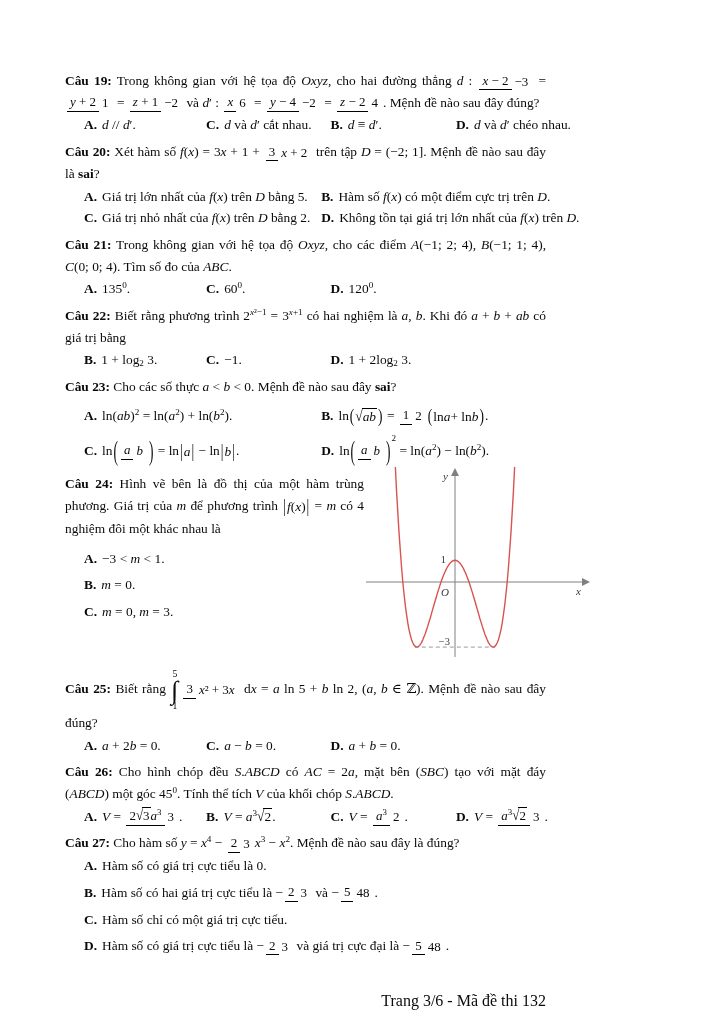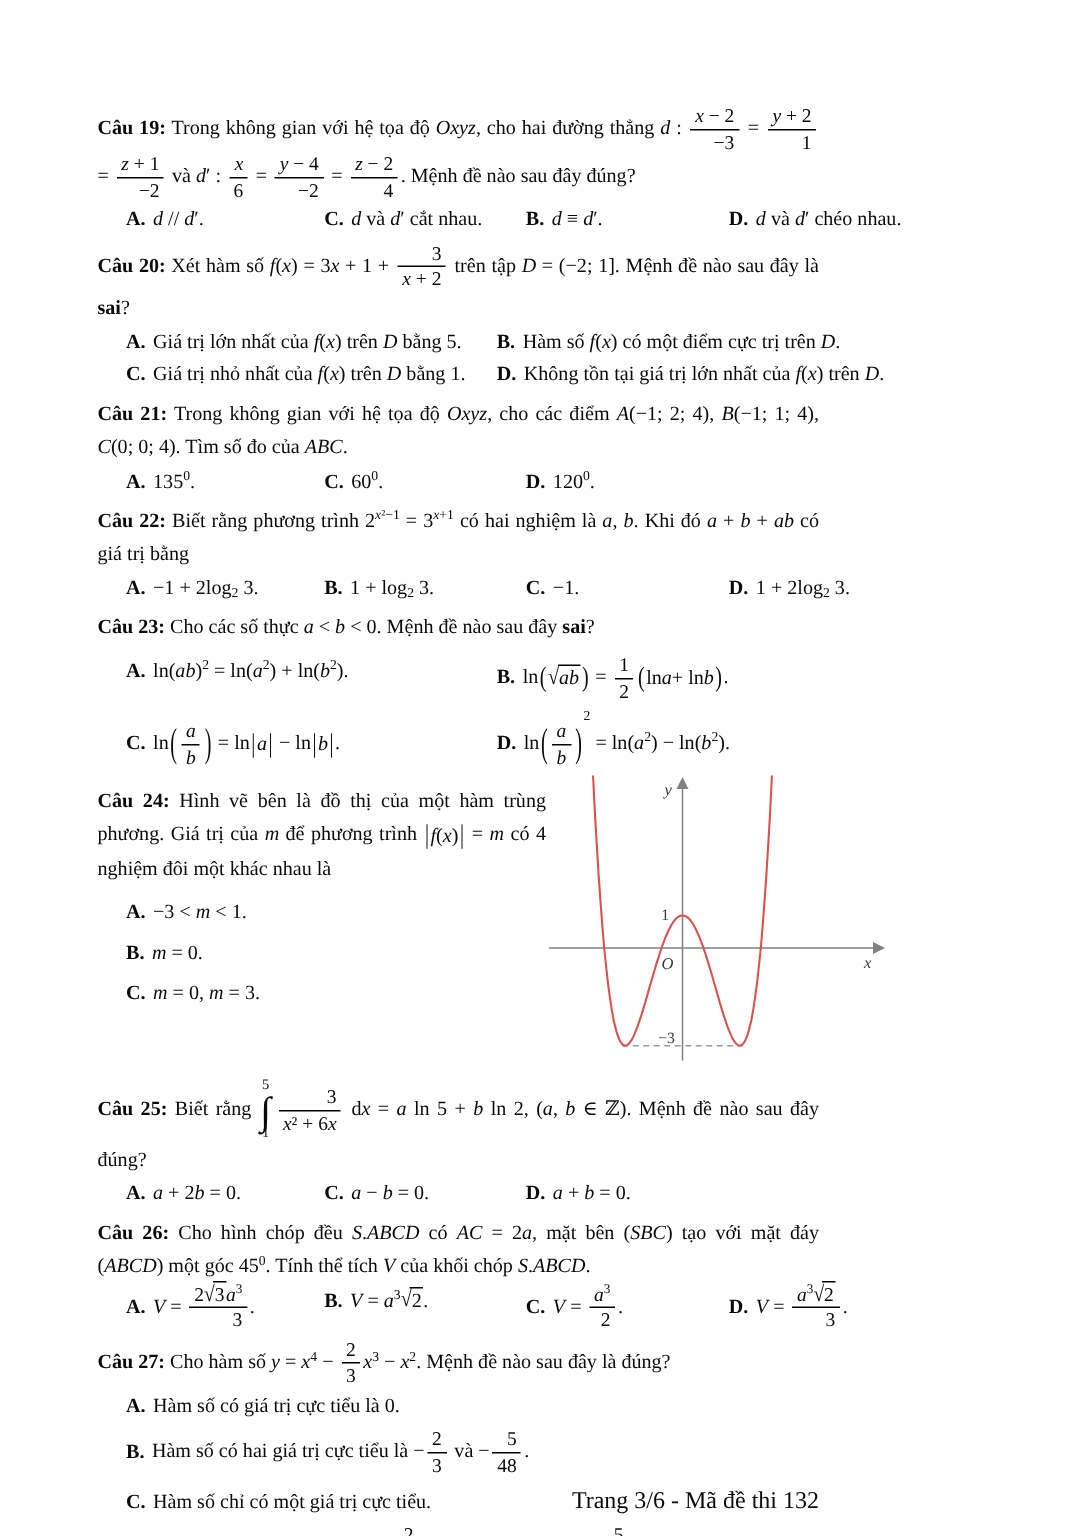--- a/index.html
+++ b/index.html
@@ -8,32 +8,32 @@
     padding:46px 62px 0 65px;position:relative;overflow:hidden;
     background:#ffffff;color:#0a0a0a;
     font-family:"Liberation Serif","DejaVu Serif",serif;
     font-size:13.4px;line-height:1.62;margin-top:24px;
   }
   .bd{font-weight:bold;}
   .it{font-style:italic;}
   .rm{font-style:normal;}
   .question{margin-bottom:5px;}
   .stem{text-align:justify;}
-  .options{padding-left:19px;display:grid;column-gap:18px;margin-top:1px;}
+  .options{padding-left:19px;display:grid;column-gap:8px;margin-top:1px;}
   .cols-4{grid-template-columns:24.7% 25.2% 25.4% auto;}
   .cols-2{grid-template-columns:49.6% auto;}
   .cols-1{grid-template-columns:100%;}
   .option{white-space:nowrap;}
   .cols-1 .option{margin-bottom:5px;white-space:normal;}
   .q23-options .option{padding:6px 0;}
   .optlabel{font-weight:bold;margin-right:5px;}
   .sup{font-size:0.68em;vertical-align:0.55em;line-height:0;}
   .sub{font-size:0.68em;vertical-align:-0.25em;line-height:0;}
   .frac{
-    display:inline-flex;flex-direction:column;text-align:right;
+    display:inline-flex;flex-direction:row;text-align:left;
     vertical-align:middle;line-height:1.12;font-size:0.97em;margin:0 2px;
   }
   .frac .num{display:block;border-bottom:0.9px solid #000;padding:0 3px 1px;}
   .frac .den{display:block;padding:1px 3px 0;}
   .sqrt{white-space:nowrap;display:inline;}
   .sqrt .sign{display:inline-block;transform:scaleY(1.12);transform-origin:50% 70%;}
   .sqrt .rad{border-top:0.9px solid #000;padding:0 1px;margin-left:-1px;}
   .grp{display:inline-flex;align-items:center;vertical-align:middle;}
   .bigpar{display:inline-block;transform:scaleY(1.4);transform-origin:50% 52%;margin:0 1px;font-weight:300;}
   .bigpar.tall{transform:scaleY(2.0);}
@@ -84,38 +84,37 @@
   </div>
 
   <div class="question">
     <div class="stem"><span class="bd">Câu 20:</span><span class="rm"> Xét hàm số </span><span class="m"><span class="it">f</span><span class="rm">(</span><span class="it">x</span><span class="rm">) = 3</span><span class="it">x</span><span class="rm"> + 1 + </span></span><span class="frac">
           <span class="num"><span class="rm">3</span></span>
           <span class="den"><span class="it">x</span><span class="rm"> + 2</span></span>
         </span><span class="rm"> trên tập </span><span class="m"><span class="it">D</span><span class="rm"> = (−2; 1].</span></span><span class="rm"> Mệnh đề nào sau đây là </span><span class="bd">sai</span><span class="rm">?</span></div>
     <div class="options cols-2 q20-options">
         <div class="option"><span class="bd optlabel">A.</span><span class="rm">Giá trị lớn nhất của </span><span class="m"><span class="it">f</span><span class="rm">(</span><span class="it">x</span><span class="rm">)</span></span><span class="rm"> trên </span><span class="m"><span class="it">D</span></span><span class="rm"> bằng 5.</span></div>
         <div class="option"><span class="bd optlabel">B.</span><span class="rm">Hàm số </span><span class="m"><span class="it">f</span><span class="rm">(</span><span class="it">x</span><span class="rm">)</span></span><span class="rm"> có một điểm cực trị trên </span><span class="m"><span class="it">D</span><span class="rm">.</span></span></div>
-        <div class="option"><span class="bd optlabel">C.</span><span class="rm">Giá trị nhỏ nhất của </span><span class="m"><span class="it">f</span><span class="rm">(</span><span class="it">x</span><span class="rm">)</span></span><span class="rm"> trên </span><span class="m"><span class="it">D</span></span><span class="rm"> bằng 1.</span></div>
+        <div class="option"><span class="bd optlabel">C.</span><span class="rm">Giá trị nhỏ nhất của </span><span class="m"><span class="it">f</span><span class="rm">(</span><span class="it">x</span><span class="rm">)</span></span><span class="rm"> trên </span><span class="m"><span class="it">D</span></span><span class="rm"> bằng 2.</span></div>
         <div class="option"><span class="bd optlabel">D.</span><span class="rm">Không tồn tại giá trị lớn nhất của </span><span class="m"><span class="it">f</span><span class="rm">(</span><span class="it">x</span><span class="rm">)</span></span><span class="rm"> trên </span><span class="m"><span class="it">D</span><span class="rm">.</span></span></div>
       </div>
   </div>
 
   <div class="question">
     <div class="stem"><span class="bd">Câu 21:</span><span class="rm"> Trong không gian với hệ tọa độ </span><span class="m"><span class="it">Oxyz</span><span class="rm">,</span></span><span class="rm"> cho các điểm </span><span class="m"><span class="it">A</span><span class="rm">(−1; 2; 4),  </span><span class="it">B</span><span class="rm">(−1; 1; 4),  </span><span class="it">C</span><span class="rm">(0; 0; 4).</span></span><span class="rm"> Tìm số đo của </span><span class="m"><span class="it">ABC</span><span class="rm">.</span></span></div>
     <div class="options cols-4 q21-options">
         <div class="option"><span class="bd optlabel">A.</span><span class="rm">135</span><span class="sup"><span class="rm">0</span></span><span class="rm">.</span></div>
         <div class="option"><span class="bd optlabel">C.</span><span class="rm">60</span><span class="sup"><span class="rm">0</span></span><span class="rm">.</span></div>
         <div class="option"><span class="bd optlabel">D.</span><span class="rm">120</span><span class="sup"><span class="rm">0</span></span><span class="rm">.</span></div>
       </div>
   </div>
 
   <div class="question">
     <div class="stem"><span class="bd">Câu 22:</span><span class="rm"> Biết rằng phương trình 2</span><span class="sup"><span class="it">x</span><span class="rm">²−1</span></span><span class="rm"> = 3</span><span class="sup"><span class="it">x</span><span class="rm">+1</span></span><span class="rm"> có hai nghiệm là </span><span class="m"><span class="it">a</span><span class="rm">, </span><span class="it">b</span><span class="rm">.</span></span><span class="rm"> Khi đó </span><span class="m"><span class="it">a</span><span class="rm"> + </span><span class="it">b</span><span class="rm"> + </span><span class="it">ab</span></span><span class="rm"> có giá trị bằng</span></div>
     <div class="options cols-4 q22-options">
-        <div class="option"><span class="bd optlabel">A.</span><span class="rm">−1 + 2log</span><span class="sub"><span class="rm">2</span></span><span class="rm"> 3.</span></div>
         <div class="option"><span class="bd optlabel">B.</span><span class="rm">1 + log</span><span class="sub"><span class="rm">2</span></span><span class="rm"> 3.</span></div>
         <div class="option"><span class="bd optlabel">C.</span><span class="rm">−1.</span></div>
         <div class="option"><span class="bd optlabel">D.</span><span class="rm">1 + 2log</span><span class="sub"><span class="rm">2</span></span><span class="rm"> 3.</span></div>
       </div>
   </div>
 
   <div class="question">
     <div class="stem"><span class="bd">Câu 23:</span><span class="rm"> Cho các số thực </span><span class="m"><span class="it">a</span><span class="rm"> &lt; </span><span class="it">b</span><span class="rm"> &lt; 0.</span></span><span class="rm"> Mệnh đề nào sau đây </span><span class="bd">sai</span><span class="rm">?</span></div>
     <div class="options cols-2 q23-options">
         <div class="option"><span class="bd optlabel">A.</span><span class="rm">ln(</span><span class="m"><span class="it">ab</span></span><span class="rm">)</span><span class="sup"><span class="rm">2</span></span><span class="rm"> = ln(</span><span class="m"><span class="it">a</span></span><span class="sup"><span class="rm">2</span></span><span class="rm">) + ln(</span><span class="m"><span class="it">b</span></span><span class="sup"><span class="rm">2</span></span><span class="rm">).</span></div>
@@ -208,21 +207,21 @@
     </div>
   </div>
 
   <div class="question">
     <div class="stem"><span class="bd">Câu 25:</span><span class="rm"> Biết rằng </span><span class="int">
           <span class="lim">5</span>
           <span class="isign">∫</span>
           <span class="lim">1</span>
         </span><span class="frac">
           <span class="num"><span class="rm">3</span></span>
-          <span class="den"><span class="it">x</span><span class="rm">² + 6</span><span class="it">x</span></span>
+          <span class="den"><span class="it">x</span><span class="rm">² + 3</span><span class="it">x</span></span>
         </span><span class="rm"> d</span><span class="m"><span class="it">x</span></span><span class="rm"> = </span><span class="m"><span class="it">a</span></span><span class="rm"> ln 5 + </span><span class="m"><span class="it">b</span></span><span class="rm"> ln 2, (</span><span class="m"><span class="it">a</span><span class="rm">, </span><span class="it">b</span></span><span class="rm"> ∈ ℤ). Mệnh đề nào sau đây đúng?</span></div>
     <div class="options cols-4 q25-options">
         <div class="option"><span class="bd optlabel">A.</span><span class="m"><span class="it">a</span><span class="rm"> + 2</span><span class="it">b</span><span class="rm"> = 0.</span></span></div>
         <div class="option"><span class="bd optlabel">C.</span><span class="m"><span class="it">a</span><span class="rm"> − </span><span class="it">b</span><span class="rm"> = 0.</span></span></div>
         <div class="option"><span class="bd optlabel">D.</span><span class="m"><span class="it">a</span><span class="rm"> + </span><span class="it">b</span><span class="rm"> = 0.</span></span></div>
       </div>
   </div>
 
   <div class="question">
     <div class="stem"><span class="bd">Câu 26:</span><span class="rm"> Cho hình chóp đều </span><span class="m"><span class="it">S</span><span class="rm">.</span><span class="it">ABCD</span></span><span class="rm"> có </span><span class="m"><span class="it">AC</span><span class="rm"> = 2</span><span class="it">a</span><span class="rm">,</span></span><span class="rm"> mặt bên (</span><span class="m"><span class="it">SBC</span></span><span class="rm">) tạo với mặt đáy (</span><span class="m"><span class="it">ABCD</span></span><span class="rm">) một góc 45</span><span class="sup"><span class="rm">0</span></span><span class="rm">. Tính thể tích </span><span class="m"><span class="it">V</span></span><span class="rm"> của khối chóp </span><span class="m"><span class="it">S</span><span class="rm">.</span><span class="it">ABCD</span><span class="rm">.</span></span></div>

